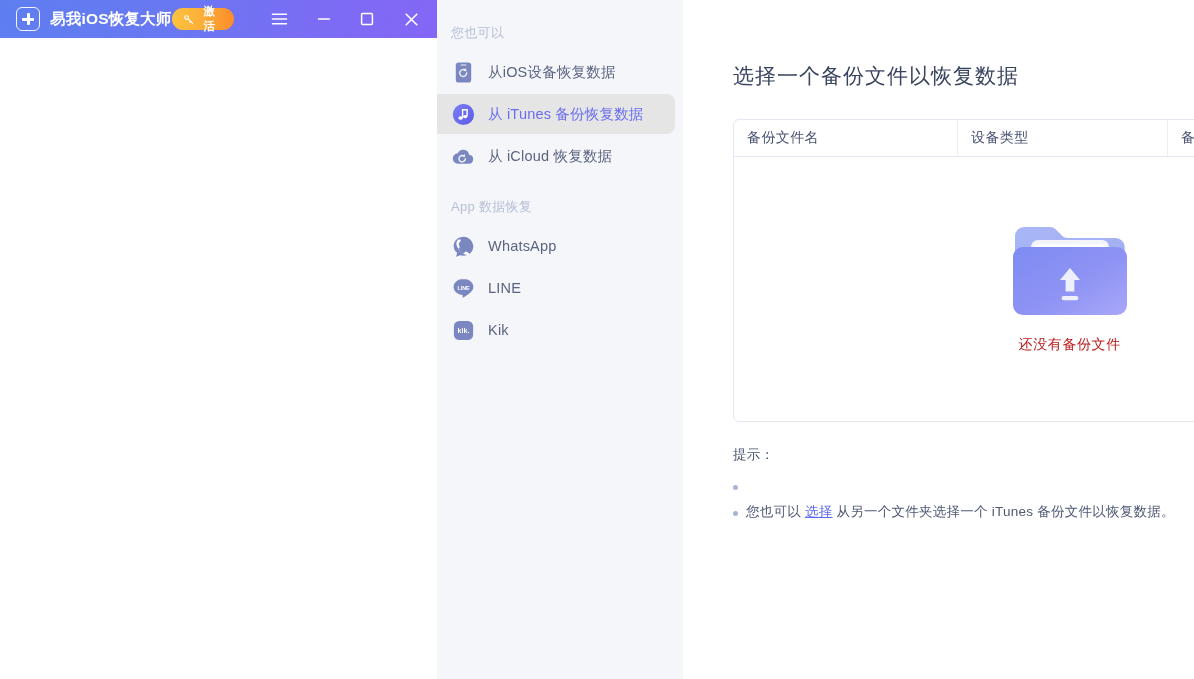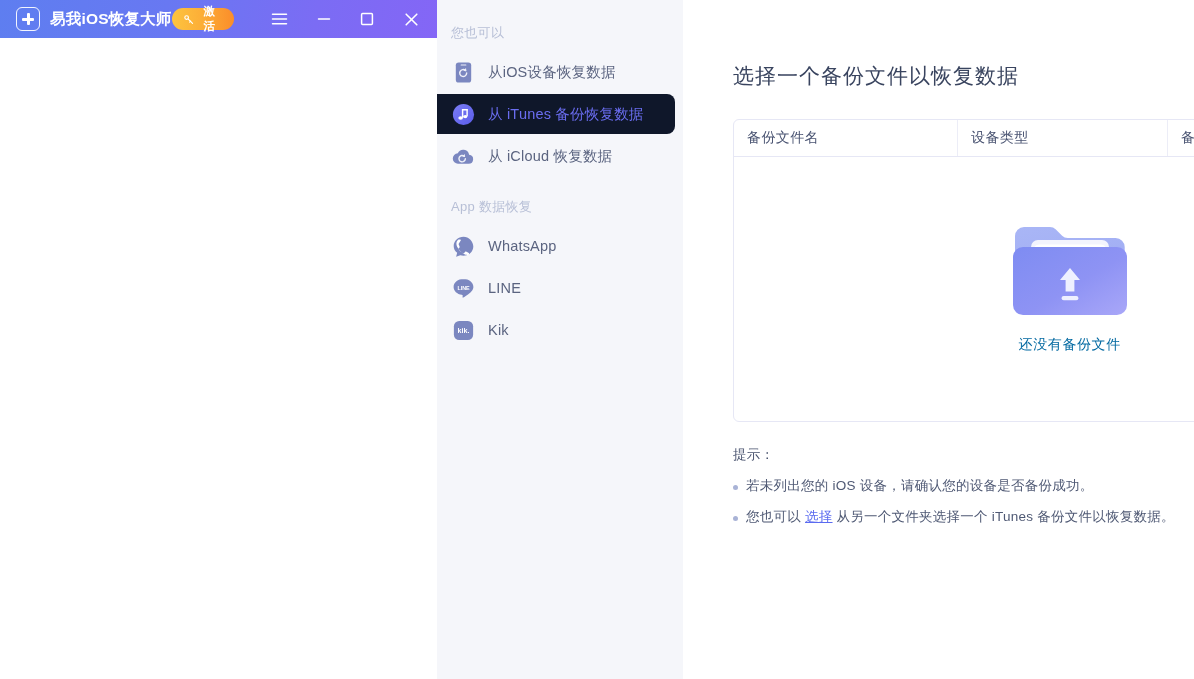--- a/index.html
+++ b/index.html
@@ -60,21 +60,21 @@
   .side-section {
     font-size:13px; color:#b7bfd6; padding:10px 0 8px 14px;
     letter-spacing:.3px; font-weight:400;
   }
   .side-item {
     height:40px; margin:2px 8px 2px 0;
     border-radius:0 8px 8px 0;
     display:flex; align-items:center; padding-left:14px; gap:12px;
     cursor:pointer; color:#5b6480; font-size:14.5px;
   }
-  .side-item.active { background:#0f172a; color:#6b6ef0; font-weight:400; }
+  .side-item.active { background:#e5e5e5; color:#6b6ef0; font-weight:400; }
   .side-item .ic { width:25px; height:25px; flex:0 0 25px; display:block; }
   .side-item .lbl { white-space:nowrap; letter-spacing:.2px; }
   .side-item.active .lbl { color:#6a6df0; }
 
   
   .main { flex:1; background:#ffffff; padding:62px 48px 0 50px; min-width:0; }
   .page-title {
     font-size:21px; color:#39445f; font-weight:400;
     letter-spacing:1px; margin-bottom:29px;font-family:Liberation Serif, serif;
   }
@@ -89,21 +89,21 @@
     border-right:1px solid #ecedf7;
   }
   .th:last-child { border-right:none; }
   .th.c0 { width:224px; flex:0 0 224px; }
   .th.c1 { width:210px; flex:0 0 210px; }
   .th.c2 { width:210px; flex:0 0 210px; }
   .th.c3 { flex:1; }
   .tbody { flex:1; display:flex; flex-direction:column; align-items:center; justify-content:center; gap:0; }
   .empty-wrap { display:flex; flex-direction:column; align-items:center; margin-top:-6px; }
   .folder-svg { display:block; width:122px; height:104px; }
-  .empty-text { margin-top:14px; font-size:14px; color:#0369a1; letter-spacing:.6px; }
+  .empty-text { margin-top:14px; font-size:14px; color:#b91c1c; letter-spacing:.6px; }
 
   
   .tips { margin-top:24px; }
   .tips-title { font-size:13.5px; color:#48526e; font-weight:400; letter-spacing:.3px; }
   .tip-row { display:flex; align-items:flex-start; gap:8px; margin-top:13px; }
   .tip-dot {
     width:5px; height:5px; border-radius:50%; background:#a9b3d6;
     margin-top:8px; flex:0 0 5px;
   }
   .tip-text { font-size:13.5px; color:#4f5974; letter-spacing:.25px; line-height:1.35; }
@@ -282,23 +282,20 @@
             <div class="empty-text">还没有备份文件</div>
           </div>
         </div>
       </div>
 
       <div class="tips">
         <div class="tips-title">提示：</div>
 
         <div class="tip-row">
           <div class="tip-dot"></div>
-          <div class="tip-text">
-            <span>若未列出您的 iOS 设备，请确认您的设备是否备份成功。</span>
-          </div>
         </div>
 
         <div class="tip-row">
           <div class="tip-dot"></div>
           <div class="tip-text">
             <span>您也可以 </span><span class="tip-link">选择</span><span> 从另一个文件夹选择一个 iTunes 备份文件以恢复数据。</span>
           </div>
         </div>
       </div>
 

